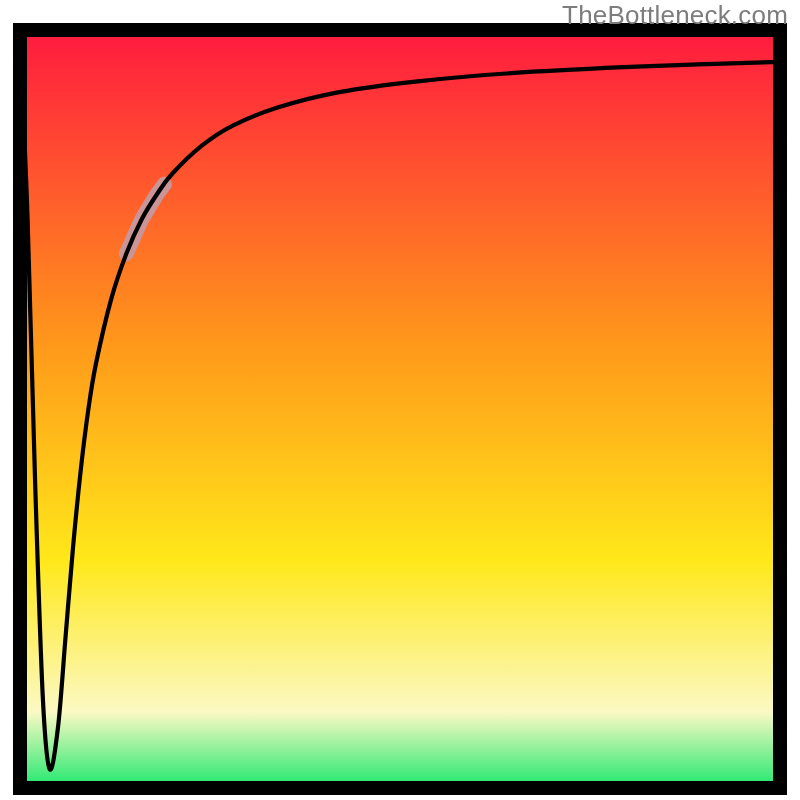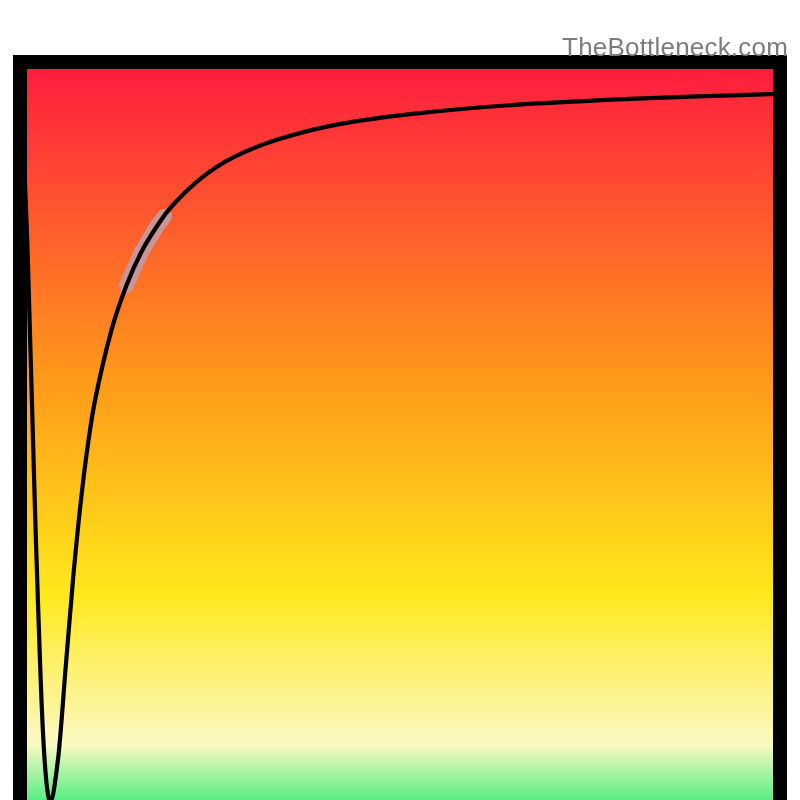--- a/index.html
+++ b/index.html
@@ -8,21 +8,20 @@
     width: 800px;
     height: 800px;
     overflow: hidden;
     background: #ffffff;
     font-family: Arial, Helvetica, sans-serif;
   }
   .stage {
     position: relative;
     width: 800px;
     height: 592px;
-    margin-top: 32px;
   }
   .watermark {
     position: absolute;
     top: 0px;
     right: 12px;
     font-size: 26px;
     color: #7d7d7d;
     font-weight: 500;
     letter-spacing: 0.2px;
   }

